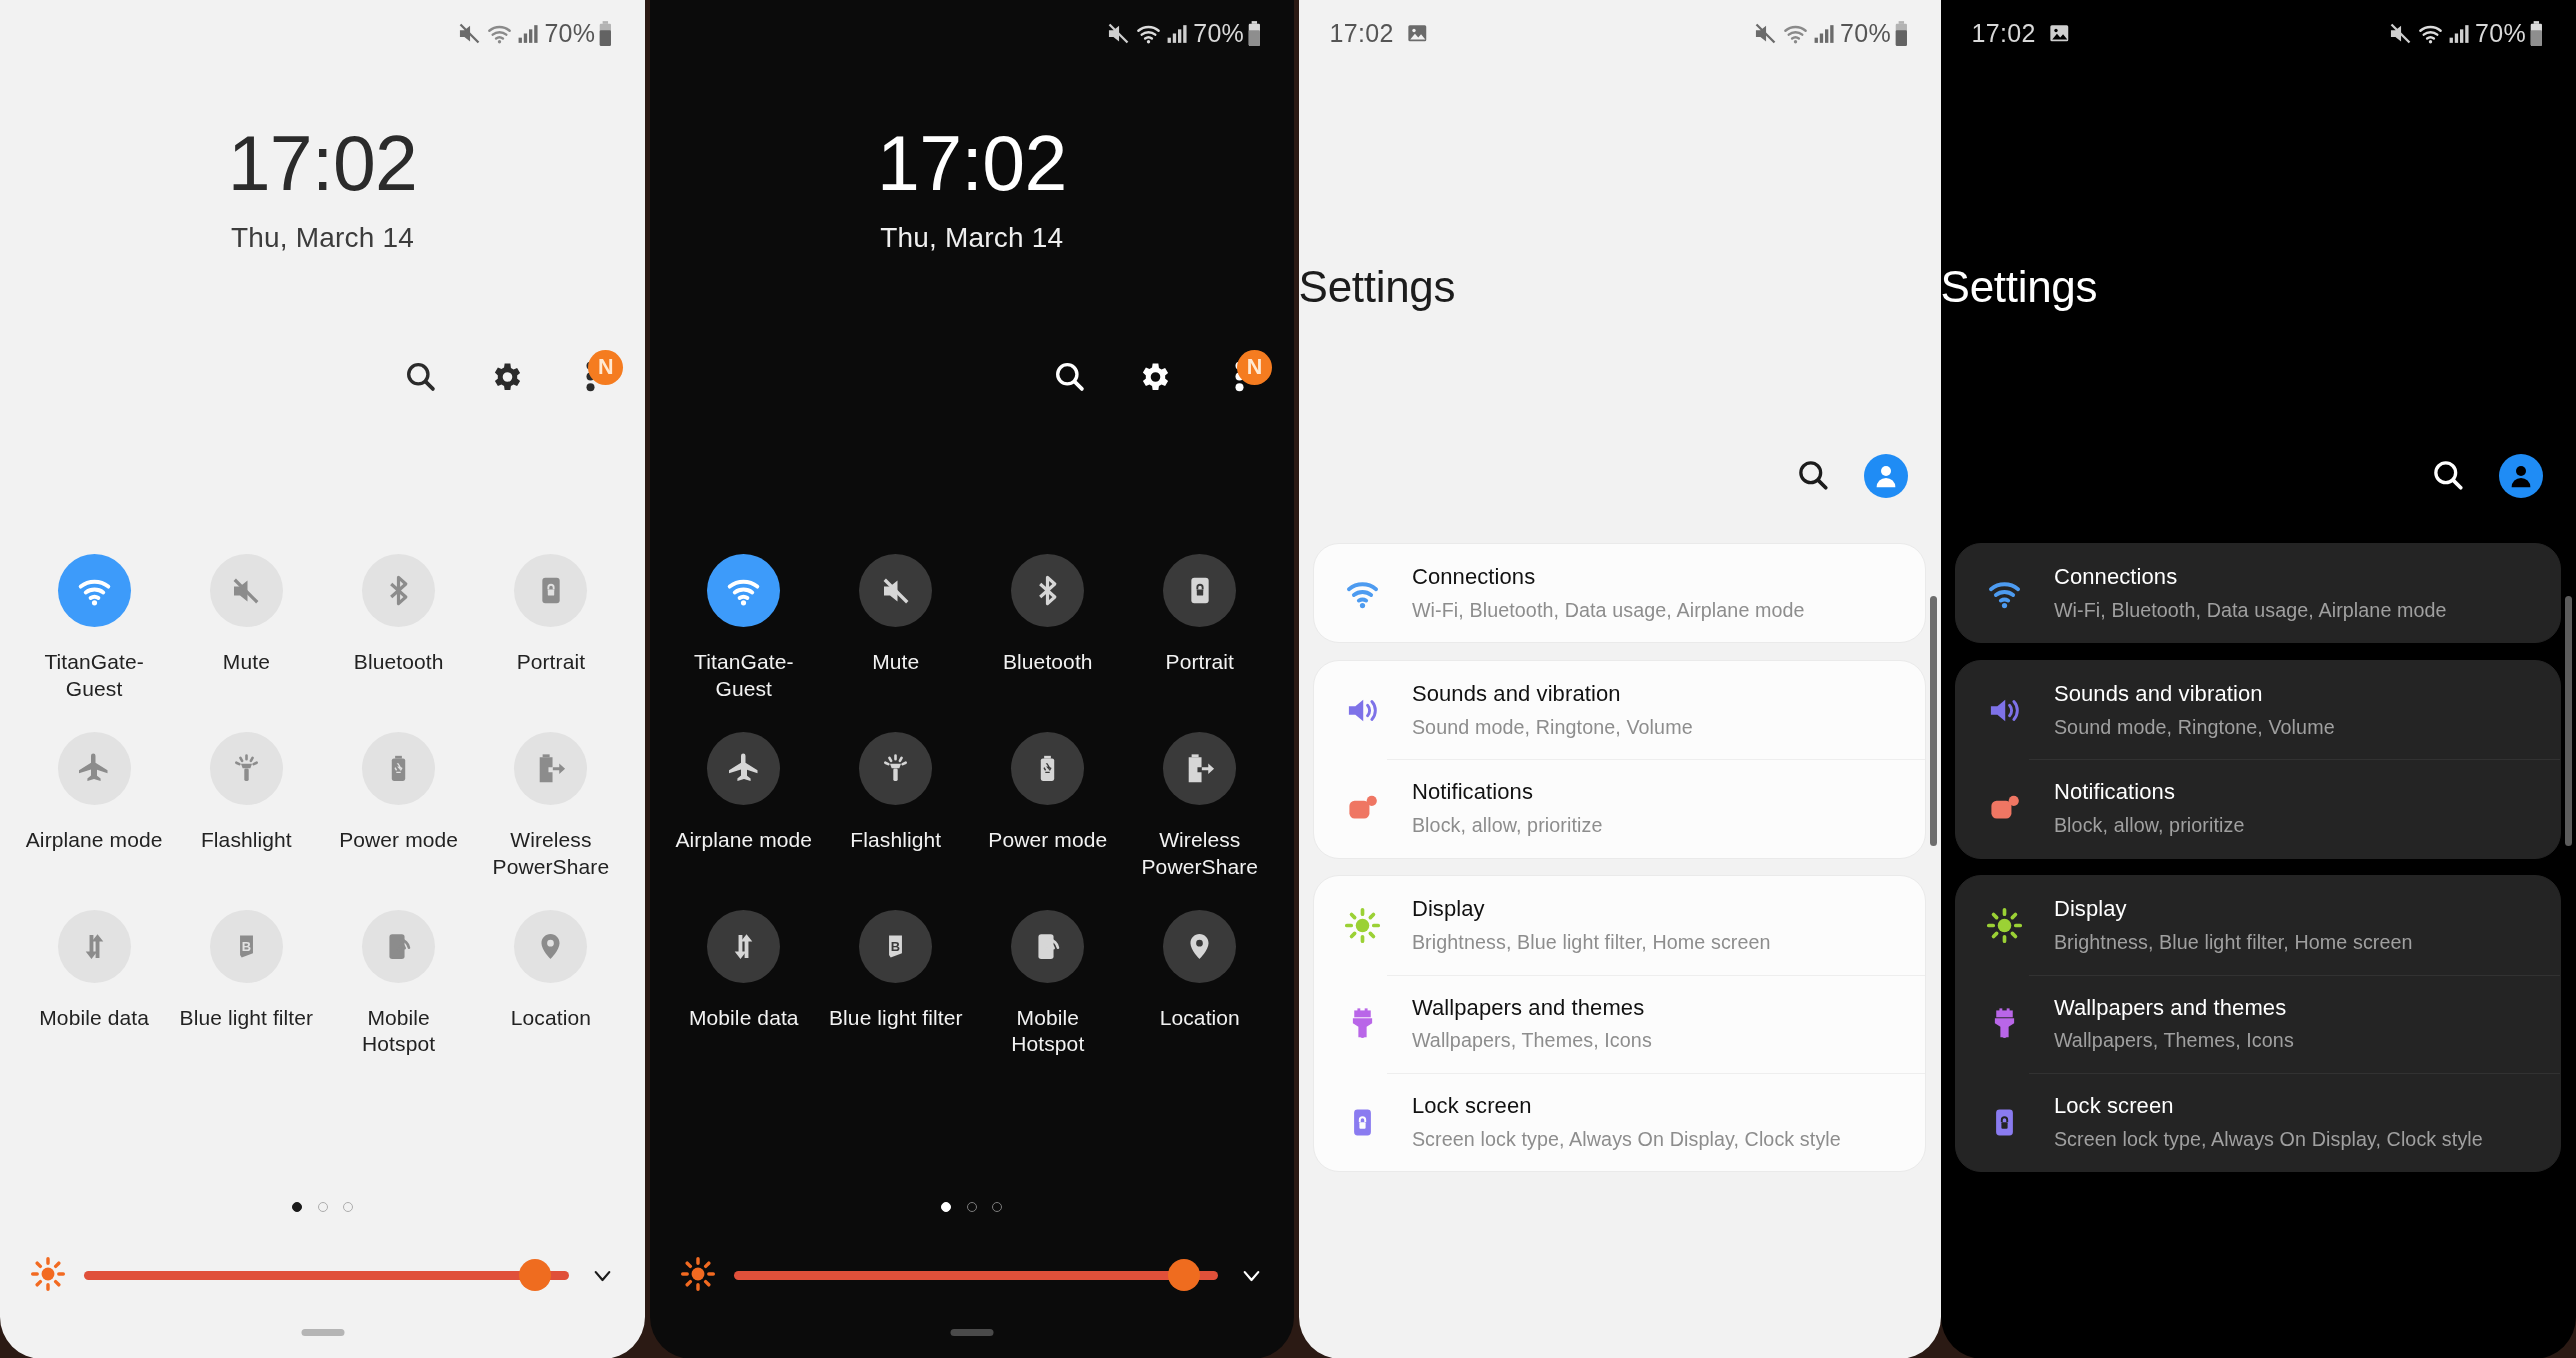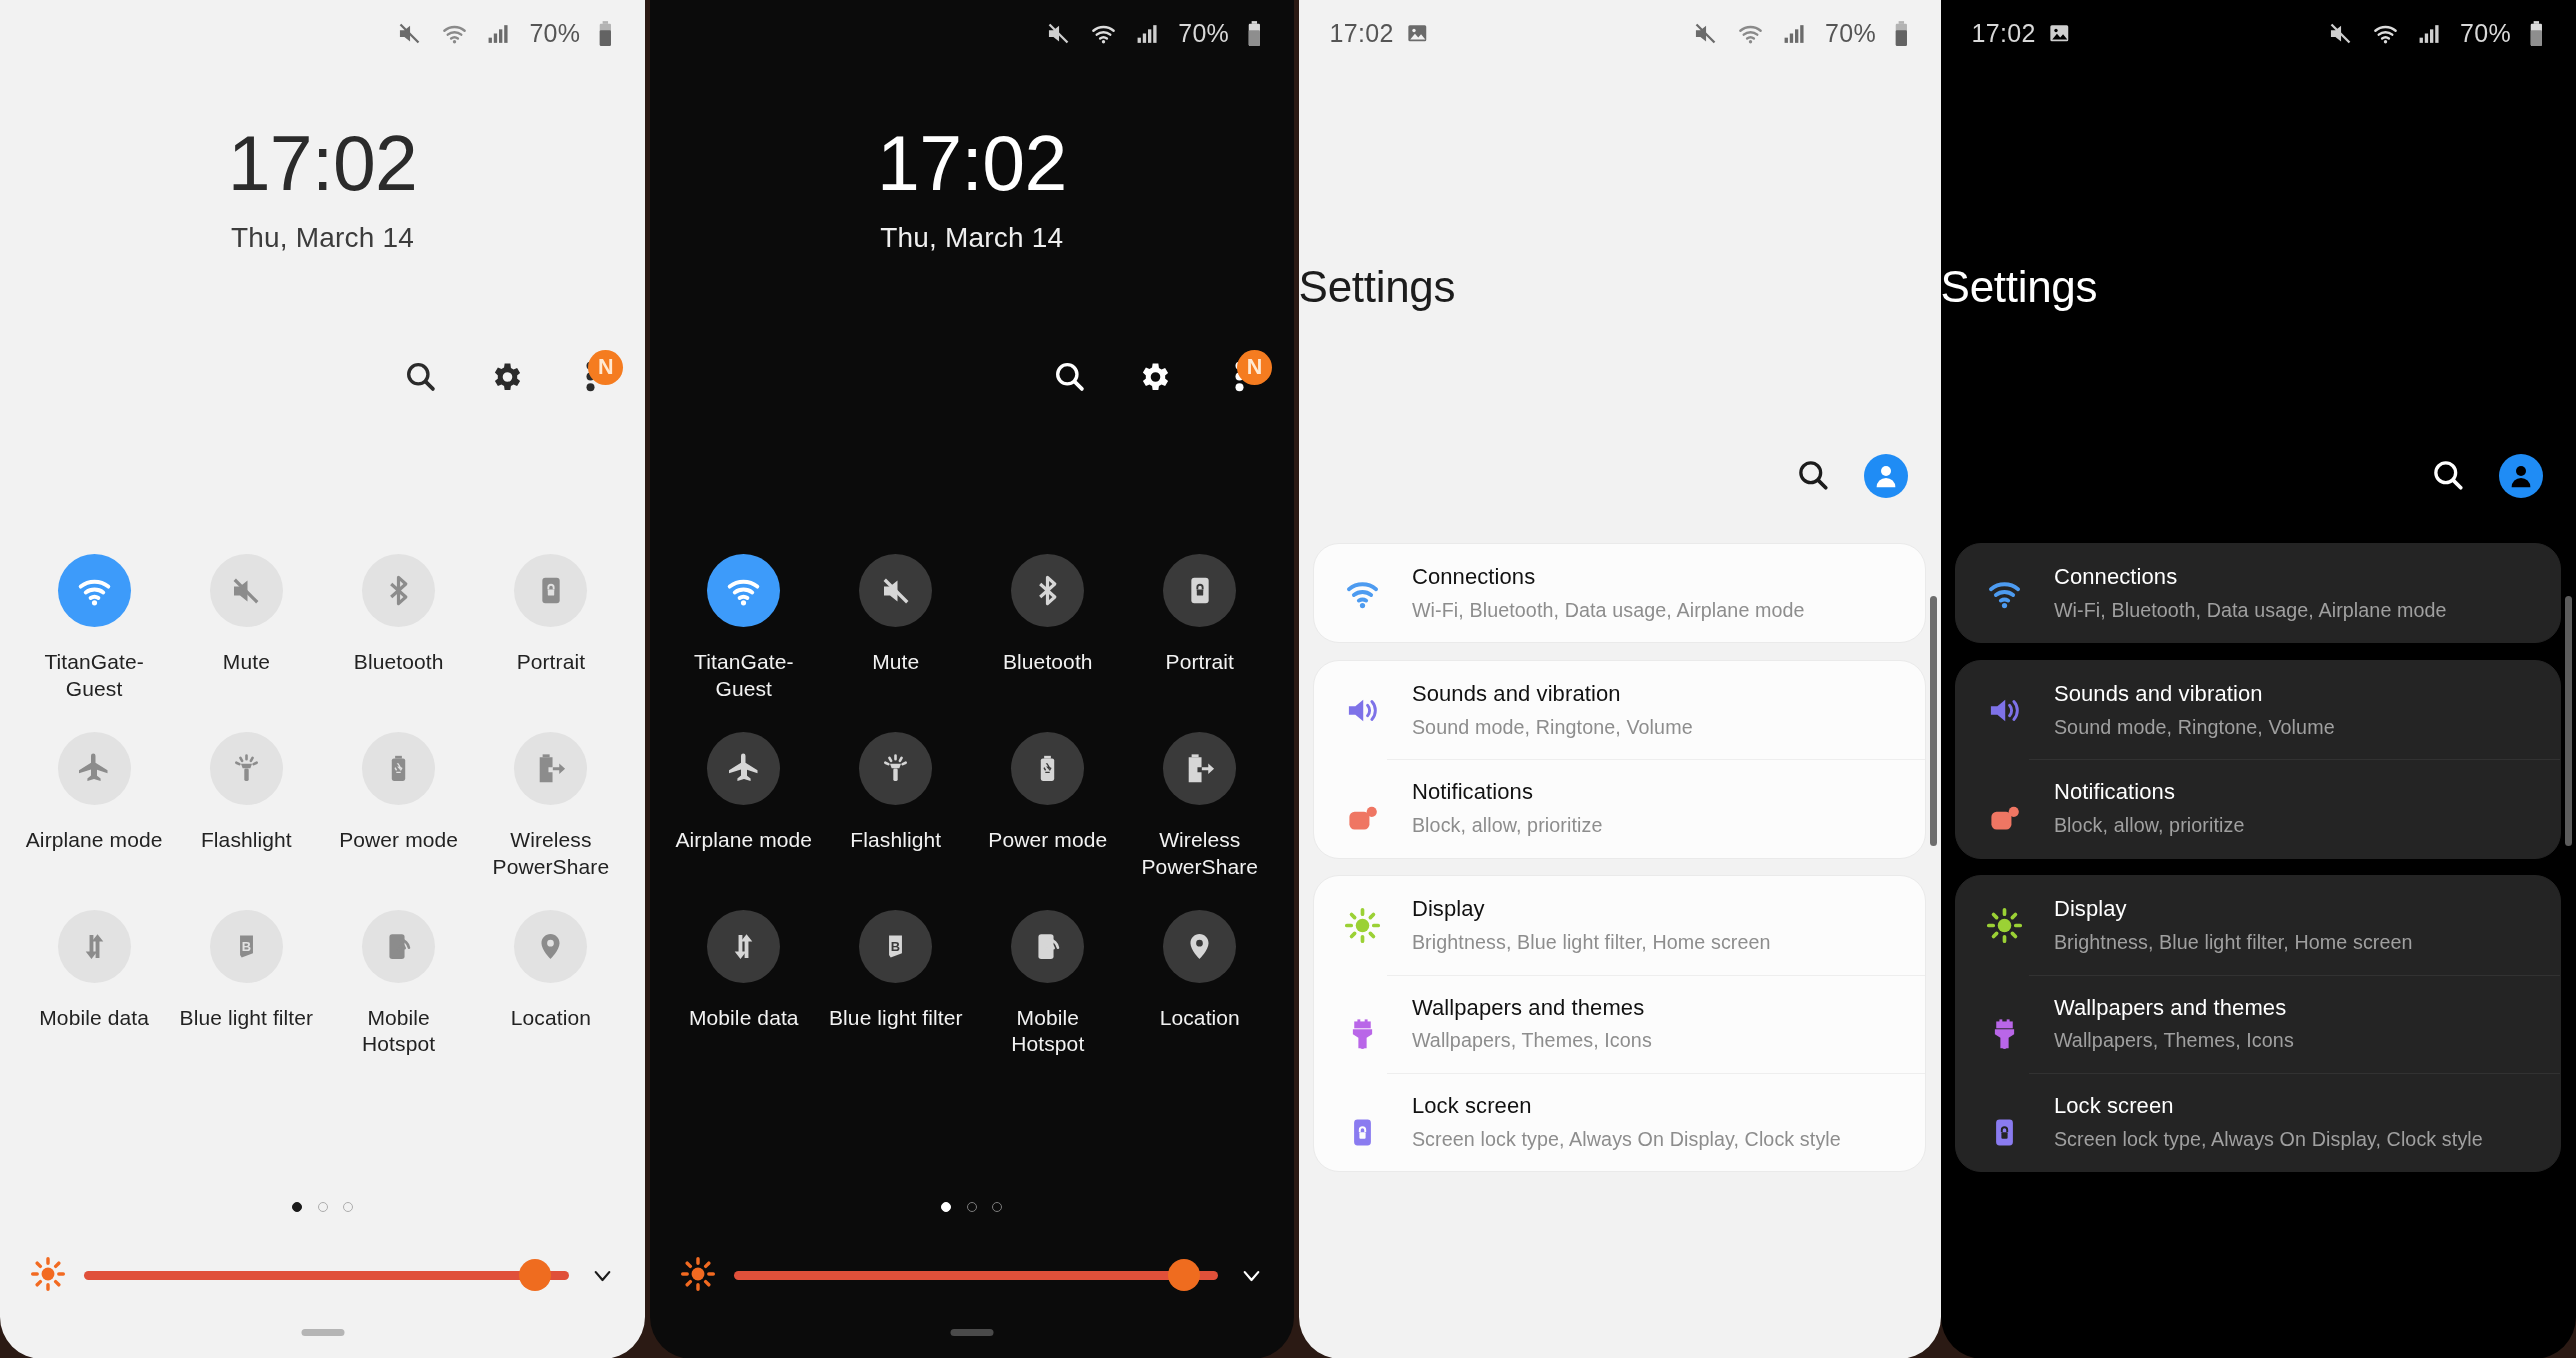--- a/index.html
+++ b/index.html
@@ -23,21 +23,21 @@
   .panel.qs-dark  { width: 644px; background: #0b0b0b; margin-left: 4.8px; }
   .panel.set-light{ width: 642px; background: #f2f2f2; margin-left: 4.8px; }
   .panel.set-dark { width: 635px; background: #000000; }
 
   
   .statusbar {
     position: absolute; top: 0; left: 0; right: 0; height: 66px;
     display: flex; align-items: center; padding: 0 31px;
   }
   .sb-left { display: flex; align-items: center; gap: 12px; flex: 1; }
-  .sb-right { display: flex; align-items: center; gap: 17px; }
+  .sb-right { display: flex; align-items: center; gap: 2px; }
   .sb-time { font-size: 25px; letter-spacing: 0.3px; }
   .sb-pct  { font-size: 25px; letter-spacing: 0.3px; }
   .light .sb-time, .light .sb-pct { color: #555; }
   .dark  .sb-time, .dark  .sb-pct { color: #d8d8d8; }
   .sb-ico { display: inline-flex; align-items: center; }
   .sb-ico svg { display: block; }
 
   
   .clock-wrap { position: absolute; top: 125px; left: 0; right: 0; text-align: center; }
   .clock-time { font-size: 77px; font-weight: 300; line-height: 1; letter-spacing: -0.6px; }
@@ -134,21 +134,21 @@
   }
 
   .set-list { position: absolute; top: 543px; left: 14.3px; right: 14.3px; bottom: 0; }
   .card {
     border-radius: 26px; margin-bottom: 16.7px; overflow: hidden;
   }
   .light .card { background: #fcfcfc; border: 0.6px solid #eaeaea; }
   .dark  .card { background: #242424; border: 0.6px solid #242424; }
 
   .row { display: flex; align-items: center; padding: 20px 24px; gap: 25px; min-height: 89px; }
-  .row + .row { position: relative; align-items: flex-end; }
+  .row + .row { position: relative; }
   .row + .row::before {
     content: ""; position: absolute; top: 0; left: 73px; right: 0; height: 0.9px;
   }
   .light .row + .row::before { background: #eeeeee; }
   .dark  .row + .row::before { background: #323232; }
 
   .row-ico { width: 49px; min-width: 49px; display: flex; align-items: center; justify-content: center; }
   .row-text { flex: 1; }
   .row-title { font-size: 22px; font-weight: 400; letter-spacing: 0.1px; }
   .row-sub { font-size: 19.7px; margin-top: 7.7px; letter-spacing: 0.1px; line-height: 1.25; }

